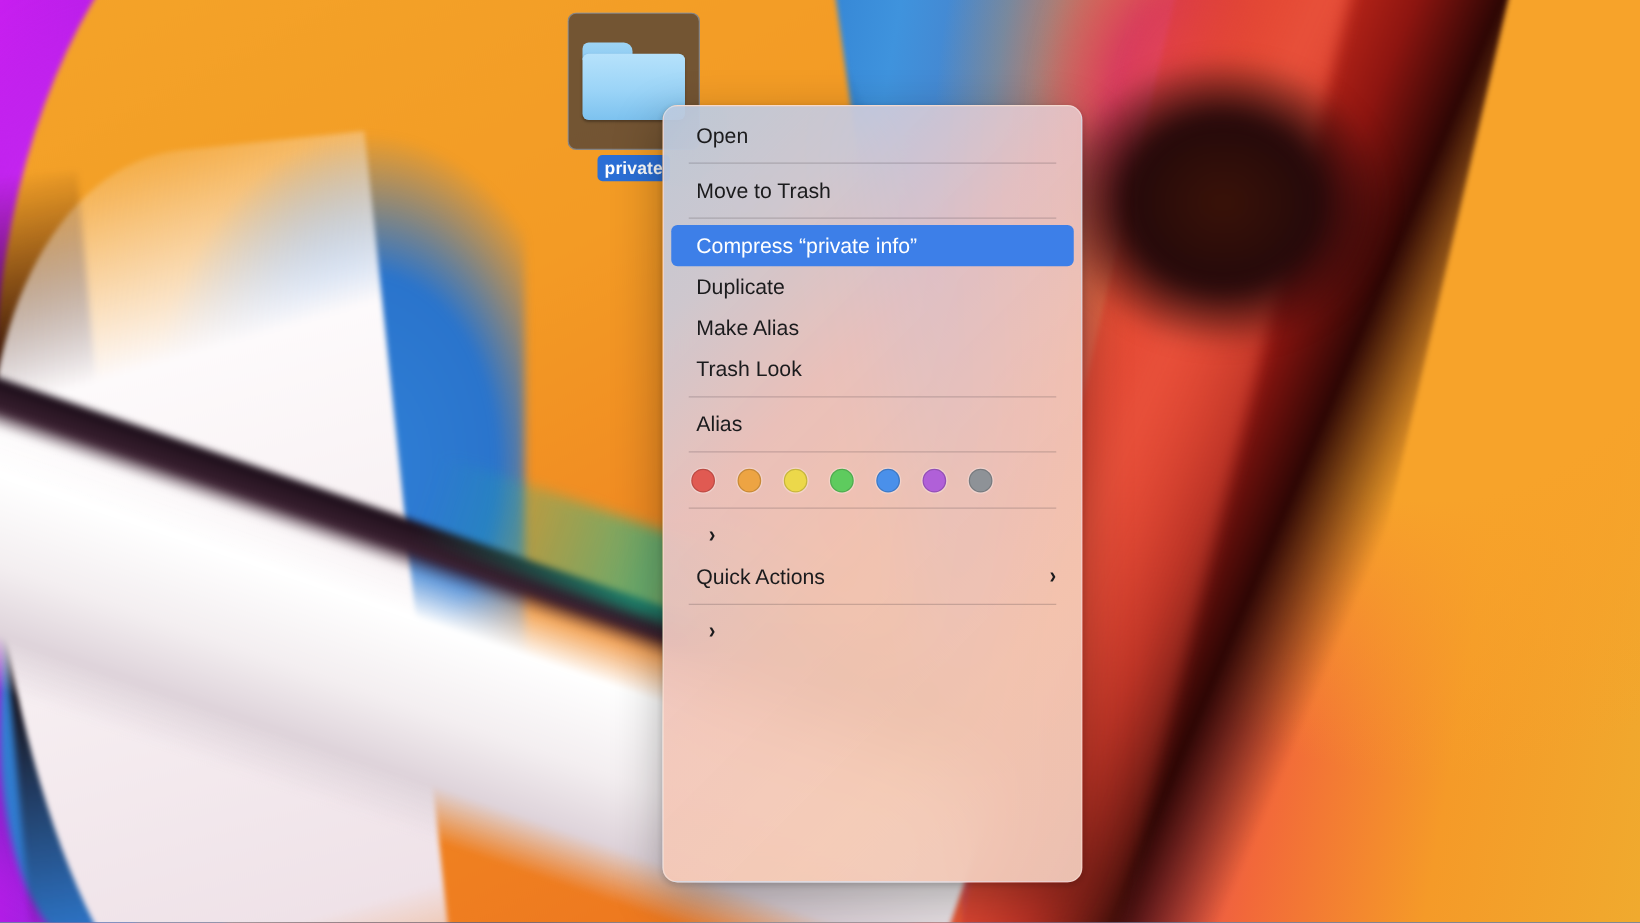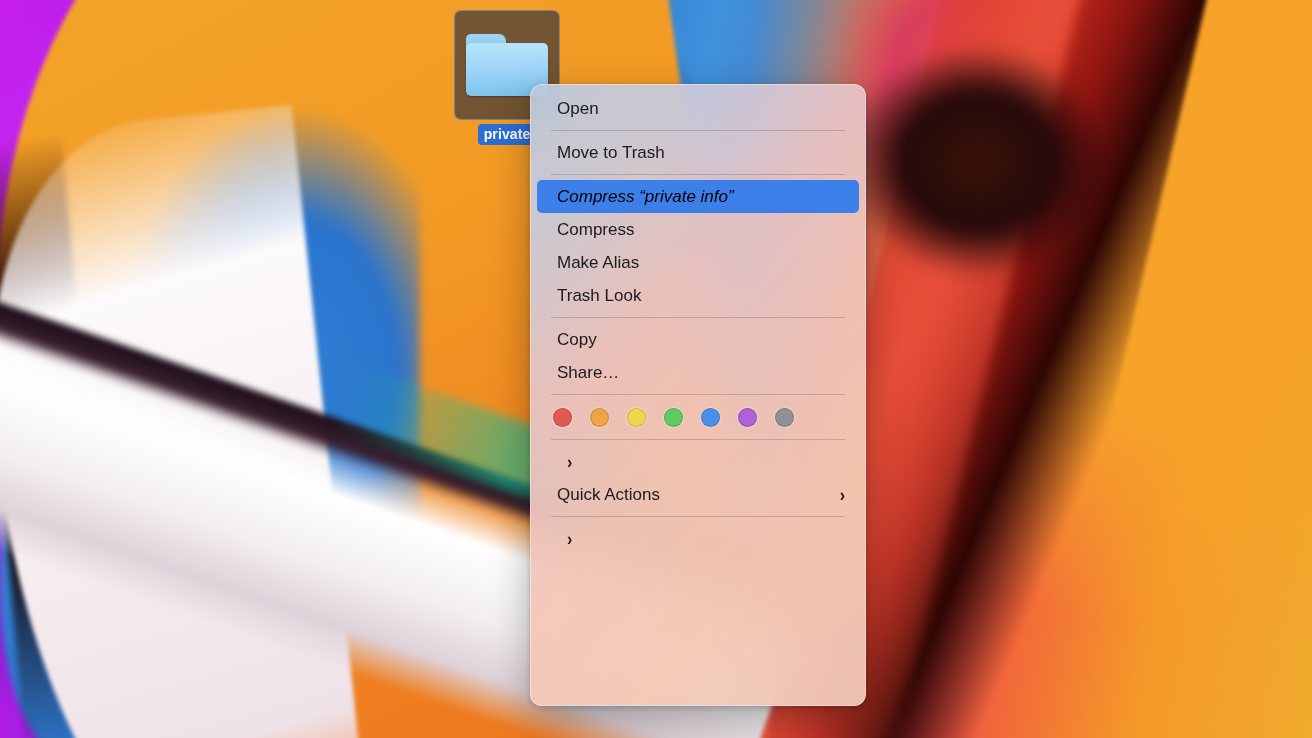--- a/index.html
+++ b/index.html
@@ -214,22 +214,21 @@
     height:33px; line-height:33px;
     padding:0 14px 0 20px;
     margin:0 6px;
     border-radius:5px;
     white-space:nowrap;
     display:flex; align-items:center;
   }
   .mi .lbl { flex:1; }
   .mi.sel {
     background:#3d7fe8;
-    color:#000000;
-    font-style:italic;
+    color:#ffffff;
   }
   .chev {
     font-size:16px; font-weight:700; color:#1b1b1d;
     margin-left:10px; line-height:1;
     transform:scaleY(1.15);
   }
   .sep {
     height:1px; margin:5px 20px;
     background:rgba(60,50,55,0.22);
   }
@@ -283,34 +282,31 @@
       </div>
       <div class="sep"></div>
       <div class="mi">
         <span class="lbl">Move to Trash</span>
       </div>
       <div class="sep"></div>
       <div class="mi sel">
         <span class="lbl">Compress “private info”</span>
       </div>
       <div class="mi">
-        <span class="lbl">Compress</span>
+        <span class="lbl">Duplicate</span>
       </div>
       <div class="mi">
         <span class="lbl">Make Alias</span>
       </div>
       <div class="mi">
         <span class="lbl">Trash Look</span>
       </div>
       <div class="sep"></div>
       <div class="mi">
-        <span class="lbl">Copy</span>
-      </div>
-      <div class="mi">
-        <span class="lbl">Share…</span>
+        <span class="lbl">Alias</span>
       </div>
       <div class="sep"></div>
       <div class="tags-row">
         <div class="dot" style="background: rgb(224, 90, 82);"></div>
         <div class="dot" style="background: rgb(237, 164, 67);"></div>
         <div class="dot" style="background: rgb(236, 216, 74);"></div>
         <div class="dot" style="background: rgb(94, 203, 94);"></div>
         <div class="dot" style="background: rgb(74, 144, 234);"></div>
         <div class="dot" style="background: rgb(176, 96, 216);"></div>
         <div class="dot" style="background: rgb(142, 146, 151);"></div>

